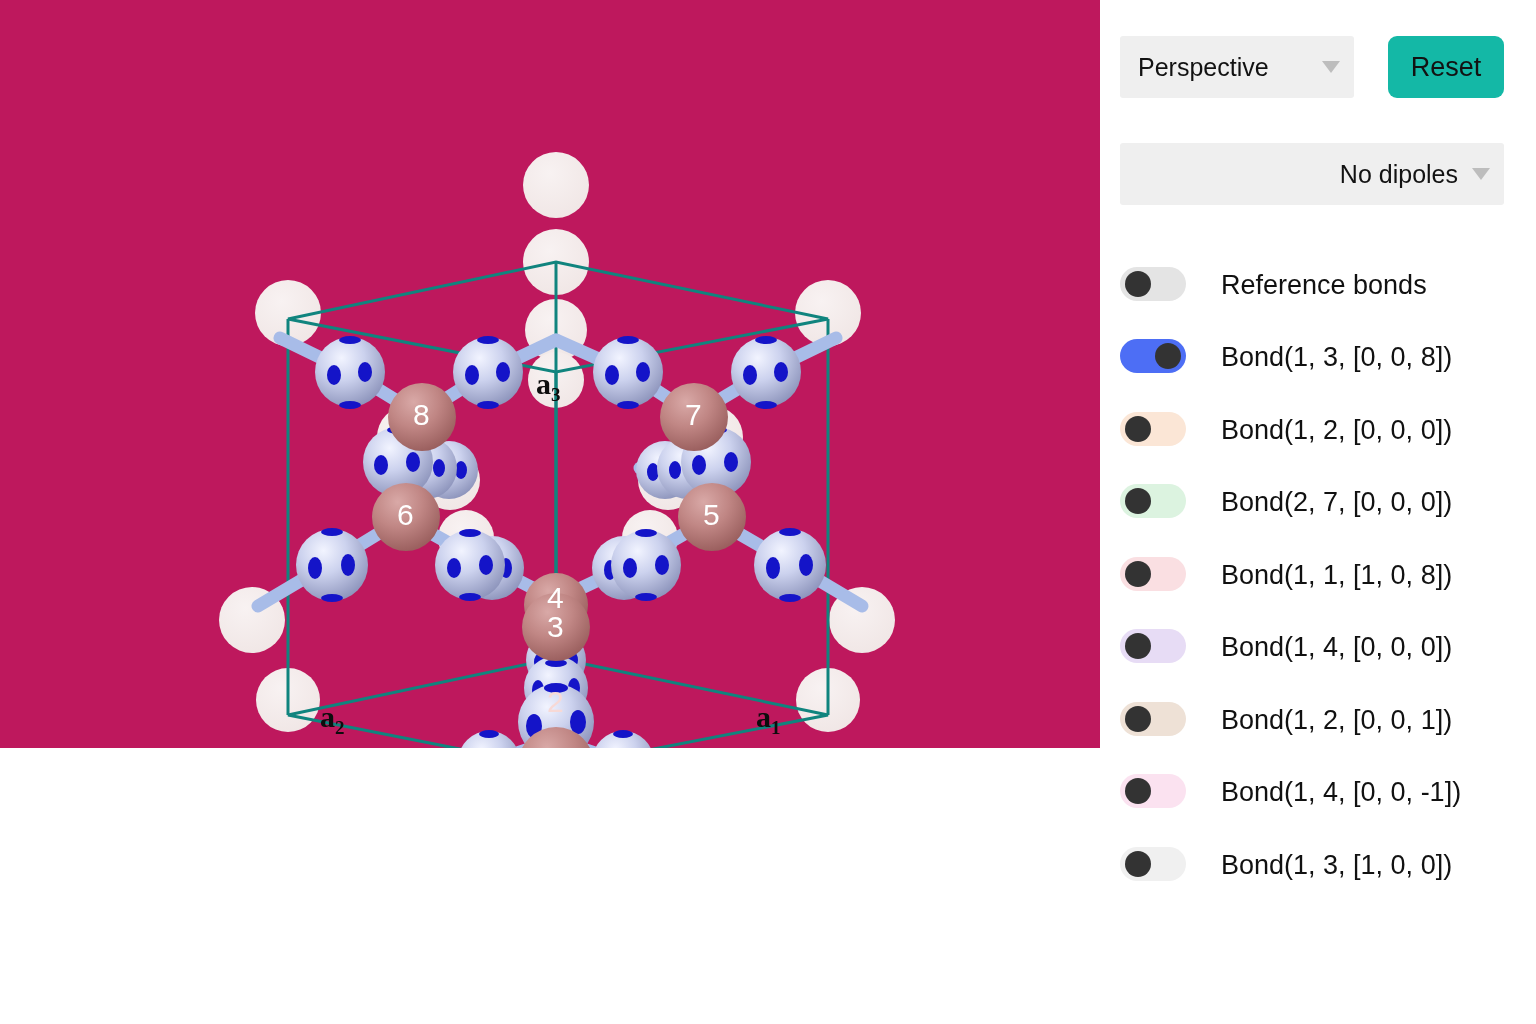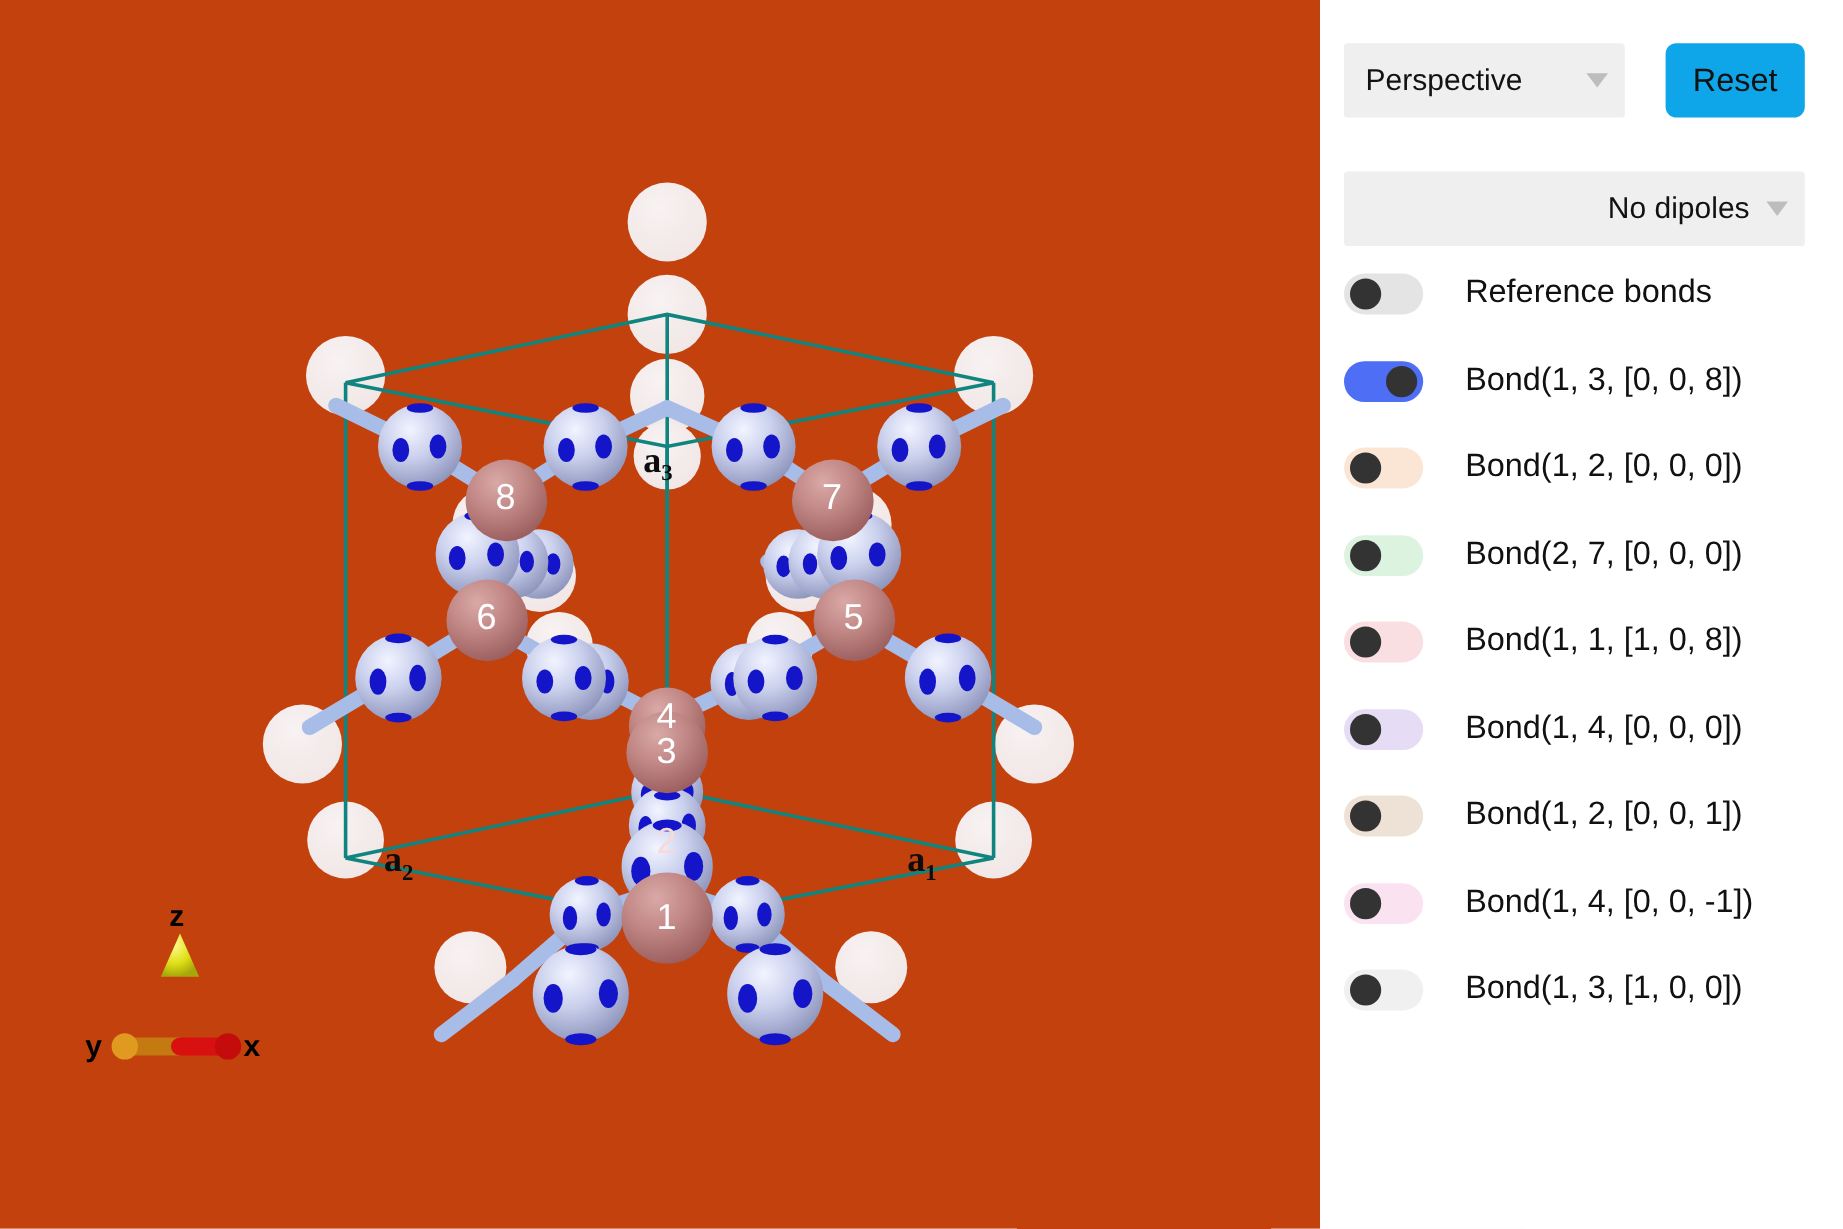--- a/index.html
+++ b/index.html
@@ -12,22 +12,22 @@
   #app {
     position: relative;
     width: 1536px; height: 1024px;
     background: #ffffff;
   }
 
   
   #viewport {
     position: absolute;
     left: 0; top: 0;
-    width: 1100px; height: 1024px;
-    background: #c2410c;
+    width: 1100px; height: 748px;
+    background: #be185d;
     overflow: hidden;
   }
   #scene { position: absolute; left: 0; top: 0; width: 1100px; height: 1024px; }
 
   .cell-label {
     position: absolute;
     font-family: "Liberation Serif", serif;
     font-weight: bold;
     font-size: 30px;
     color: #0d0d0d;
@@ -91,42 +91,42 @@
     margin-left: 14px;
     flex: 0 0 auto;
   }
 
   #dd-projection { left: 20px; top: 36px; width: 234px; }
   #dd-projection .caret { margin-left: 10px; }
   #btn-reset {
     position: absolute;
     left: 288px; top: 36px;
     width: 116px; height: 62px;
-    background: #0ea5e9;
+    background: #14b8a6;
     border: none;
     border-radius: 9px;
     font-family: "Liberation Sans", sans-serif;
     font-size: 27px;
     color: #121212;
     cursor: pointer;
     padding: 0;
   }
   #dd-dipoles { left: 20px; top: 143px; width: 384px; text-align: right; }
 
   
   #legend {
     position: absolute;
     left: 20px; top: 228px;
     width: 416px;
   }
   .legend-row {
     position: relative;
     height: 72.5px;
     display: flex;
-    align-items: flex-start;
+    align-items: flex-end;
     cursor: pointer;
   }
   .switch {
     position: relative;
     width: 66px; height: 34px;
     border-radius: 17px;
     flex: 0 0 auto;
     background: #e2e2e2;
   }
   .knob {

